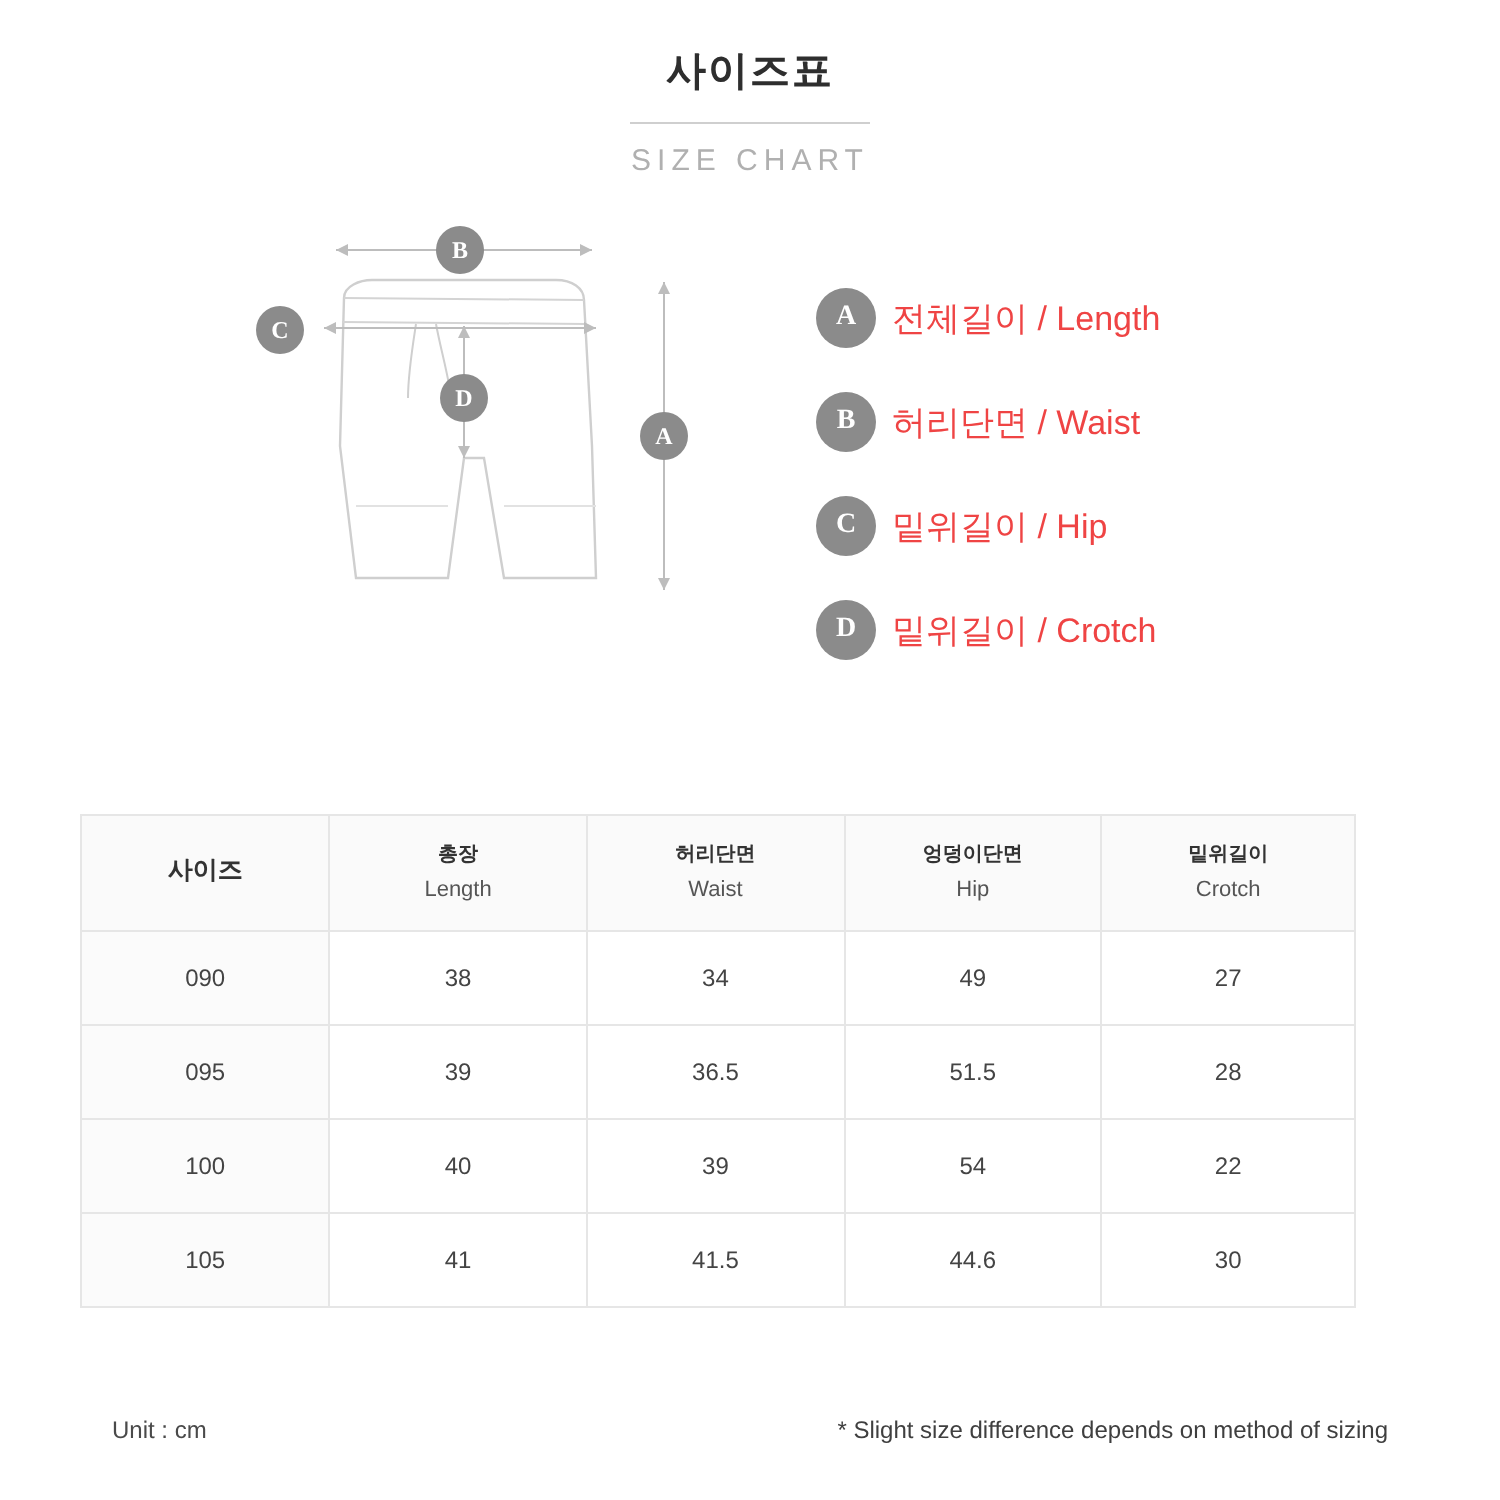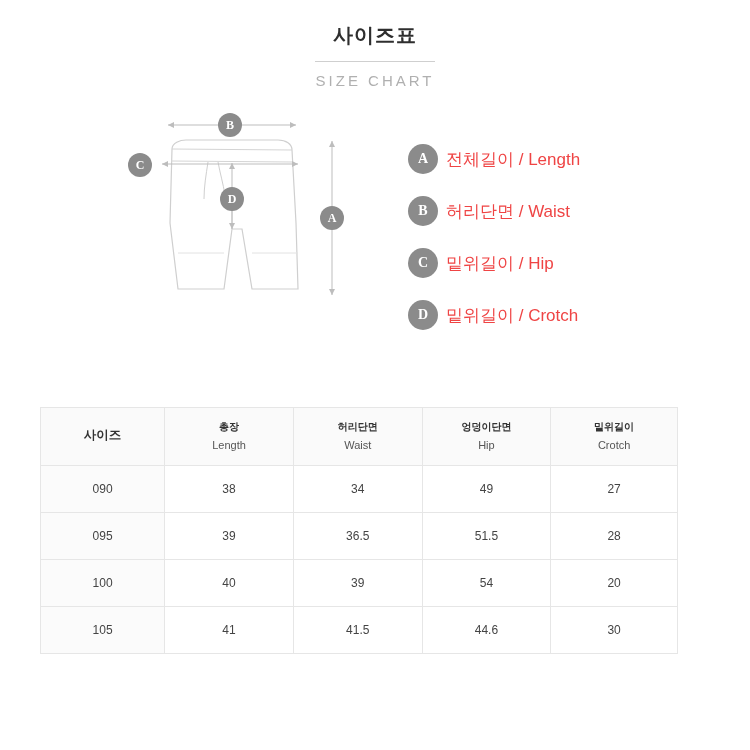--- a/index.html
+++ b/index.html
@@ -289,27 +289,31 @@
           <td>39</td>
           <td>36.5</td>
           <td>51.5</td>
           <td>28</td>
         </tr>
         <tr>
           <td class="size-cell">100</td>
           <td>40</td>
           <td>39</td>
           <td>54</td>
-          <td>20</td>
+          <td>22</td>
         </tr>
         <tr>
           <td class="size-cell">105</td>
           <td>41</td>
           <td>41.5</td>
           <td>44.6</td>
           <td>30</td>
         </tr>
       </tbody>
     </table>
   </div>
 
+  <div class="footer">
+    <div>Unit : cm</div>
+    <div class="note">* Slight size difference depends on method of sizing</div>
+  </div>
 
 </div>
 
 </body></html>

